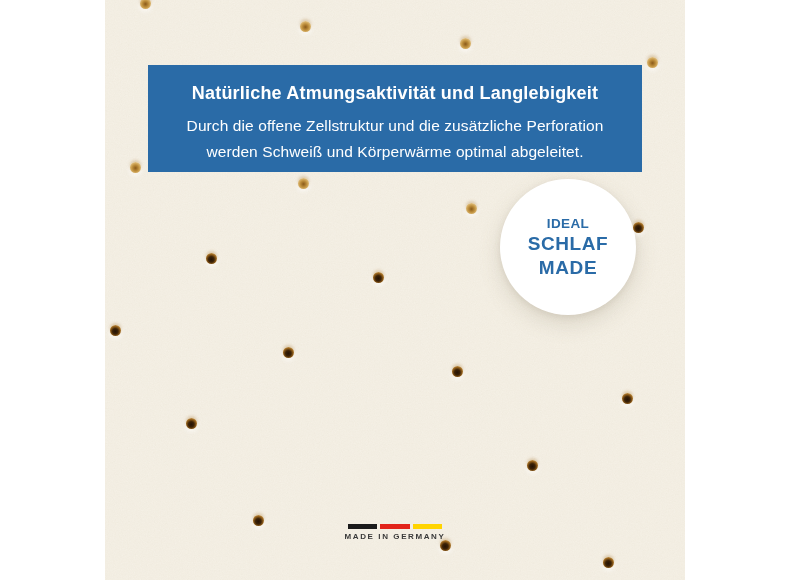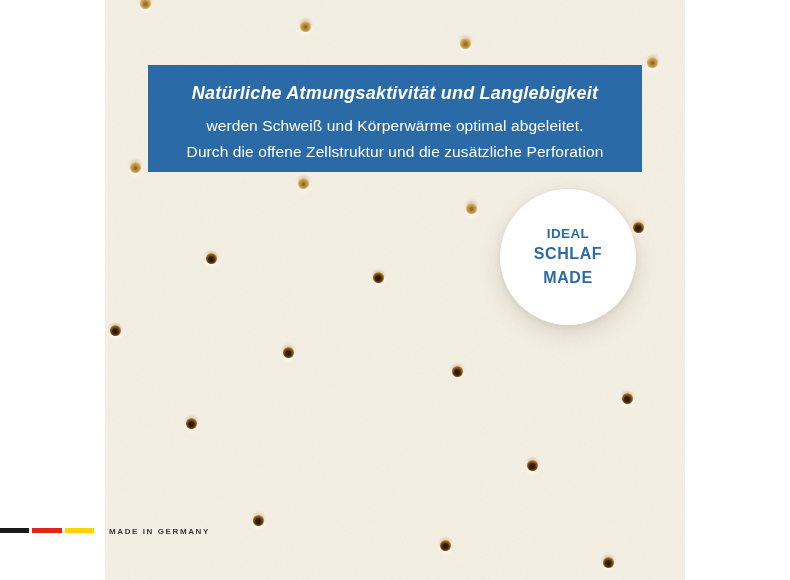--- a/index.html
+++ b/index.html
@@ -24,38 +24,38 @@
   .hole.dark{
     background:radial-gradient(circle at 48% 58%, #241204 0%, #3c2206 32%, #96621c 58%, #cfa258 80%, rgba(207,162,88,0) 100%);
   }
   
   .banner{
     position:absolute;left:148px;top:65px;width:494px;height:107px;z-index:3;
     background:#2a6ba7;color:#ffffff;text-align:center;box-sizing:border-box;
     padding:17px 20px 0 20px;
   }
   .banner .title{
-    font-size:18px;font-weight:bold;letter-spacing:.2px;margin:0 0 9px 0;line-height:22px;font-style:italic;
+    font-size:18px;font-weight:bold;letter-spacing:.2px;margin:0 0 9px 0;line-height:22px;
   }
   .banner .body-line{
     font-size:15.5px;line-height:26px;font-weight:400;letter-spacing:.1px;
   }
   
   .badge{
-    position:absolute;left:500px;top:189px;width:136px;height:136px;border-radius:50%;
+    position:absolute;left:500px;top:179px;width:136px;height:136px;border-radius:50%;
     background:#ffffff;z-index:1;display:flex;flex-direction:column;align-items:center;
     justify-content:center;text-align:center;color:#2a6ba7;
     box-shadow:0 8px 22px rgba(120,110,85,.20), 0 2px 6px rgba(120,110,85,.12);
   }
   .badge .small{font-size:13.5px;font-weight:bold;line-height:17px;letter-spacing:.4px;}
-  .badge .big{font-size:16px;font-weight:bold;line-height:24px;letter-spacing:.6px;}
+  .badge .big{font-size:19px;font-weight:bold;line-height:24px;letter-spacing:.6px;}
   
   .made{
     position:absolute;left:0;top:524px;width:790px;z-index:2;
-    display:flex;align-items:center;gap:15px;
+    display:flex;flex-direction:column;align-items:center;
   }
   .flag{display:flex;width:94px;height:5px;gap:3px;}
   .flag .seg{flex:1;height:5px;}
   .seg.black{background:#1a1a1a;}
   .seg.red{background:#e2231a;}
   .seg.yellow{background:#ffd400;}
   .made .label{
     margin-top:3px;font-size:8px;font-weight:bold;letter-spacing:1.6px;color:#3a3a3a;
   }
 </style>
@@ -92,22 +92,22 @@
       <div class="hole dark" style="left: 516.5px; top: 392.5px;"></div>
       <div class="hole dark" style="left: 80.5px; top: 417.5px;"></div>
       <div class="hole dark" style="left: 421.5px; top: 459.5px;"></div>
       <div class="hole dark" style="left: 147.5px; top: 514.5px;"></div>
       <div class="hole dark" style="left: 334.5px; top: 539.5px;"></div>
       <div class="hole dark" style="left: 497.5px; top: 556.5px;"></div>
     </div>
 
   <div class="banner" style="background-color: rgb(42, 107, 167);">
     <div class="title">Natürliche Atmungsaktivität und Langlebigkeit</div>
+    <div class="body-line">Durch die offene Zellstruktur und die zusätzliche Perforation</div>
     <div class="body-line">werden Schweiß und Körperwärme optimal abgeleitet.</div>
-    <div class="body-line">Durch die offene Zellstruktur und die zusätzliche Perforation</div>
   </div>
 
   <div class="badge" style="color: rgb(42, 107, 167);">
     <div class="small">IDEAL</div>
     <div class="big">SCHLAF</div>
     <div class="big">MADE</div>
   </div>
 
   <div class="made">
     <div class="flag">

